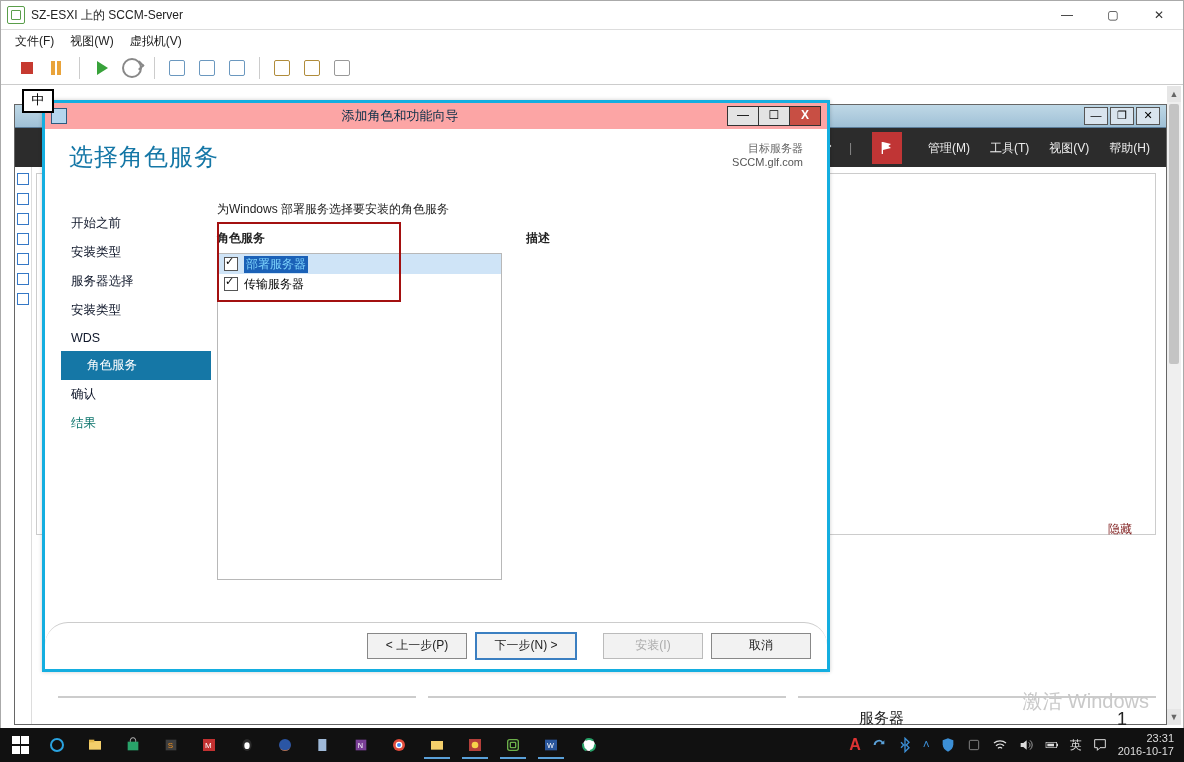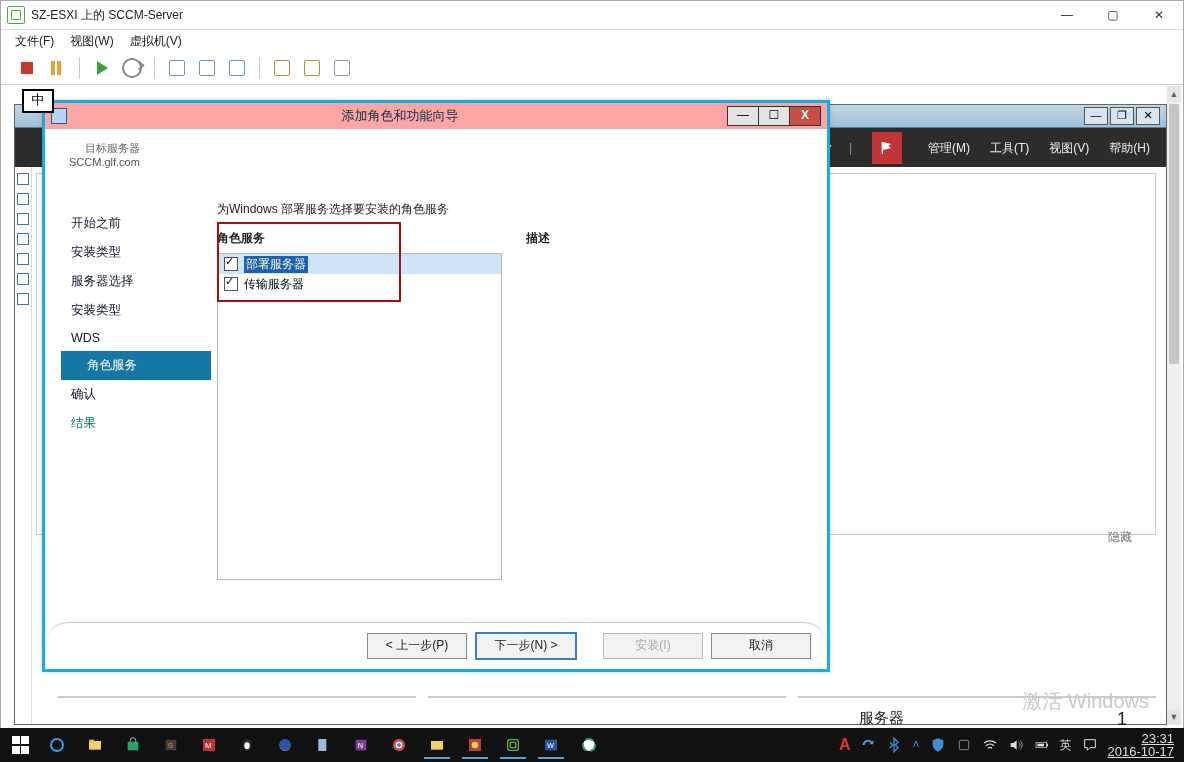--- a/index.html
+++ b/index.html
@@ -43,21 +43,21 @@
   .sm-refresh::after{content:"";position:absolute;width:4px;height:4px;border-top:2px solid #ddd;border-right:2px solid #ddd;transform:rotate(45deg);right:-3px;top:4px;}
   .sm-flag { width:30px; height:32px; background:#c03535; display:flex; align-items:center; justify-content:center; margin-right:6px; }
   .sm-flag svg { width:16px; height:16px; }
 
   .sm-content { position:absolute; top:62px; left:0; right:0; bottom:0; background:#fff; display:flex; }
   .sm-leftsliv { width:16px; background:#fff; border-right:1px solid #ddd; display:flex; flex-direction:column; gap:8px; padding-top:6px; align-items:center; }
   .sm-sliv-box { width:10px; height:10px; border:1px solid #3578c6; }
 
   .sm-main { flex:1; position:relative; padding:14px; }
   .sm-pane { border:1px solid #ccc; background:#fff; position:absolute; top:6px; left:4px; right:10px; height:360px; }
-  .sm-hide { position:absolute; right:34px; top:362px; color:#737373; }
+  .sm-hide { position:absolute; right:34px; top:354px; color:#7f1d1d; }
 
   .tile-row { position:absolute; left:26px; right:10px; bottom:26px; display:flex; gap:12px; }
   .tile { flex:1; border:1px solid #ccc; background:#fff; position:relative; }
   .tile .bar { position:absolute; top:38px; left:12px; right:12px; height:3px; background:#17933c; }
   .tile .t1 { position:absolute; top:12px; left:60px; font-size:15px; color:#222; }
   .tile .t2 { position:absolute; top:12px; right:28px; font-size:18px; color:#222; }
   .tile .r1 { position:absolute; top:56px; left:64px; color:#222; font-size:13px; }
 
   
   .wizard { position:absolute; top:100px; left:42px; width:782px; height:566px; border:3px solid #14aee0; background:#fff; box-shadow:0 0 4px rgba(0,0,0,.2); }
@@ -83,21 +83,21 @@
   .wz-nav .item.dis { color:#0f766e; }
 
   .wz-main { flex:1; padding:2px 16px 0 6px; position:relative; }
   .wz-desc { font-size:12px; color:#222; margin-bottom:12px; }
   .wz-cols { display:flex; gap:24px; }
   .wz-cols .col { flex:1; }
   .wz-cols .hdr { font-weight:bold; color:#222; font-size:12px; margin-bottom:6px; }
   .role-box { border:1px solid #b8b8b8; height:325px; background:#fff; }
   .role-row { height:20px; display:flex; align-items:center; padding:0 6px; gap:6px; }
   .role-row.sel { background:#cfe4f7; }
-  .role-row.sel .txt { background:#1b61b7; color:#fef9c3; padding:0 2px; }
+  .role-row.sel .txt { background:#1b61b7; color:#7dd3fc; padding:0 2px; }
   .role-row .cb { width:12px; height:12px; border:1px solid #555; background:#fff; position:relative; }
   .role-row .cb.checked::after { content:"✓"; position:absolute; top:-3px; left:0; font-size:11px; color:#000; }
   .desc-text { font-size:12px; color:#333; line-height:1.6; padding-right:6px; }
 
   .highlight-box { position:absolute; top:-8px; left:0px; width:180px; height:76px; border:2px solid #a31010; pointer-events:none; }
 
   .wz-footer { position:absolute; bottom:0; left:0; right:0; height:46px; border-top:1px solid #ccc; display:flex; align-items:center; justify-content:flex-end; gap:8px; padding-right:16px;border-radius:23px; }
   .btn { min-width:86px; height:24px; border:1px solid #888; background:#f2f2f2; text-align:center; line-height:22px; font-size:12px; color:#222; padding:0 6px; }
   .btn.def { border:2px solid #3b7fc1; }
   .btn.dis { color:#aaa; border-color:#bbb; }
@@ -109,21 +109,21 @@
   .watermark { position:absolute; right:34px; bottom:46px; color:#c9c9c9; font-size:20px; pointer-events:none; }
 
   
   .outer-taskbar { position:absolute; left:0; right:0; bottom:0; height:34px; background:#111; display:flex; align-items:center; padding:0 6px; color:#fff; z-index:50; }
   .start { width:30px; height:30px; display:flex; flex-wrap:wrap; gap:1px; padding:6px; box-sizing:border-box; }
   .start span { width:8px; height:8px; background:#fff; }
   .tb-icons { display:flex; gap:4px; margin-left:4px; }
   .tb-btn { width:34px; height:28px; display:flex; align-items:center; justify-content:center; position:relative; }
   .tb-underline { position:absolute; bottom:0; left:4px; right:4px; height:2px; background:#5aa0d8; }
   .tb-right { margin-left:auto; display:flex; align-items:center; gap:10px; padding-right:4px; }
-  .clock { text-align:right; font-size:13px; line-height:13px; color:#ddd;text-decoration:underline; }
+  .clock { text-align:right; font-size:11px; line-height:13px; color:#ddd; }
   .ico { width:16px; height:16px; }
 
   
   .outer-scroll { position:absolute; top:85px; right:2px; bottom:36px; width:14px; background:#efefef; border-left:1px solid #ccc; }
   .outer-scroll .arrow { height:16px; text-align:center; color:#666; font-size:9px; line-height:16px; background:#e6e6e6; }
   .outer-scroll .thumb { position:absolute; left:2px; right:2px; top:18px; height:260px; background:#c4c4c4; border-radius:2px; }
 
   svg { display:block; }
 </style>
 </head>
@@ -264,20 +264,21 @@
     <div class="wzicon"></div>
     <div class="t">添加角色和功能向导</div>
     <div class="btns">
       <div class="b bmin">—</div>
       <div class="b bmax">☐</div>
       <div class="b bclose">X</div>
     </div>
   </div>
 
   <div class="wz-header">
+    <div class="h1">选择角色服务</div>
     <div class="srv">
       <div class="lbl">目标服务器</div>
       <div>SCCM.glf.com</div>
     </div>
   </div>
 
   <div class="wz-body">
     <div class="wz-nav">
       <div class="item">开始之前</div>
       <div class="item">安装类型</div>

